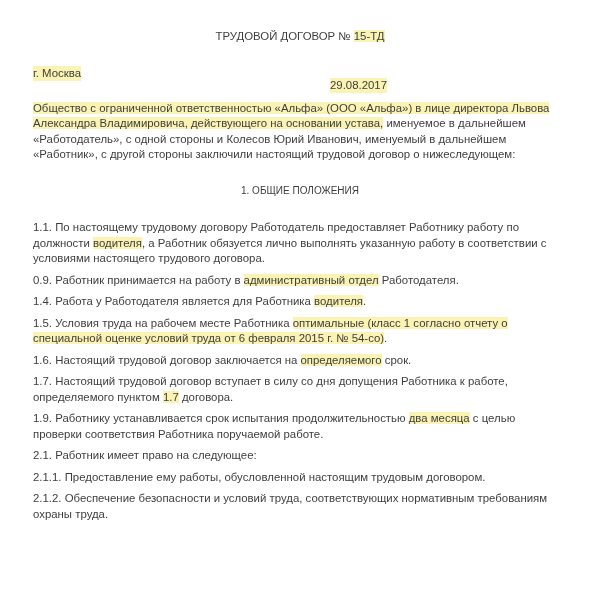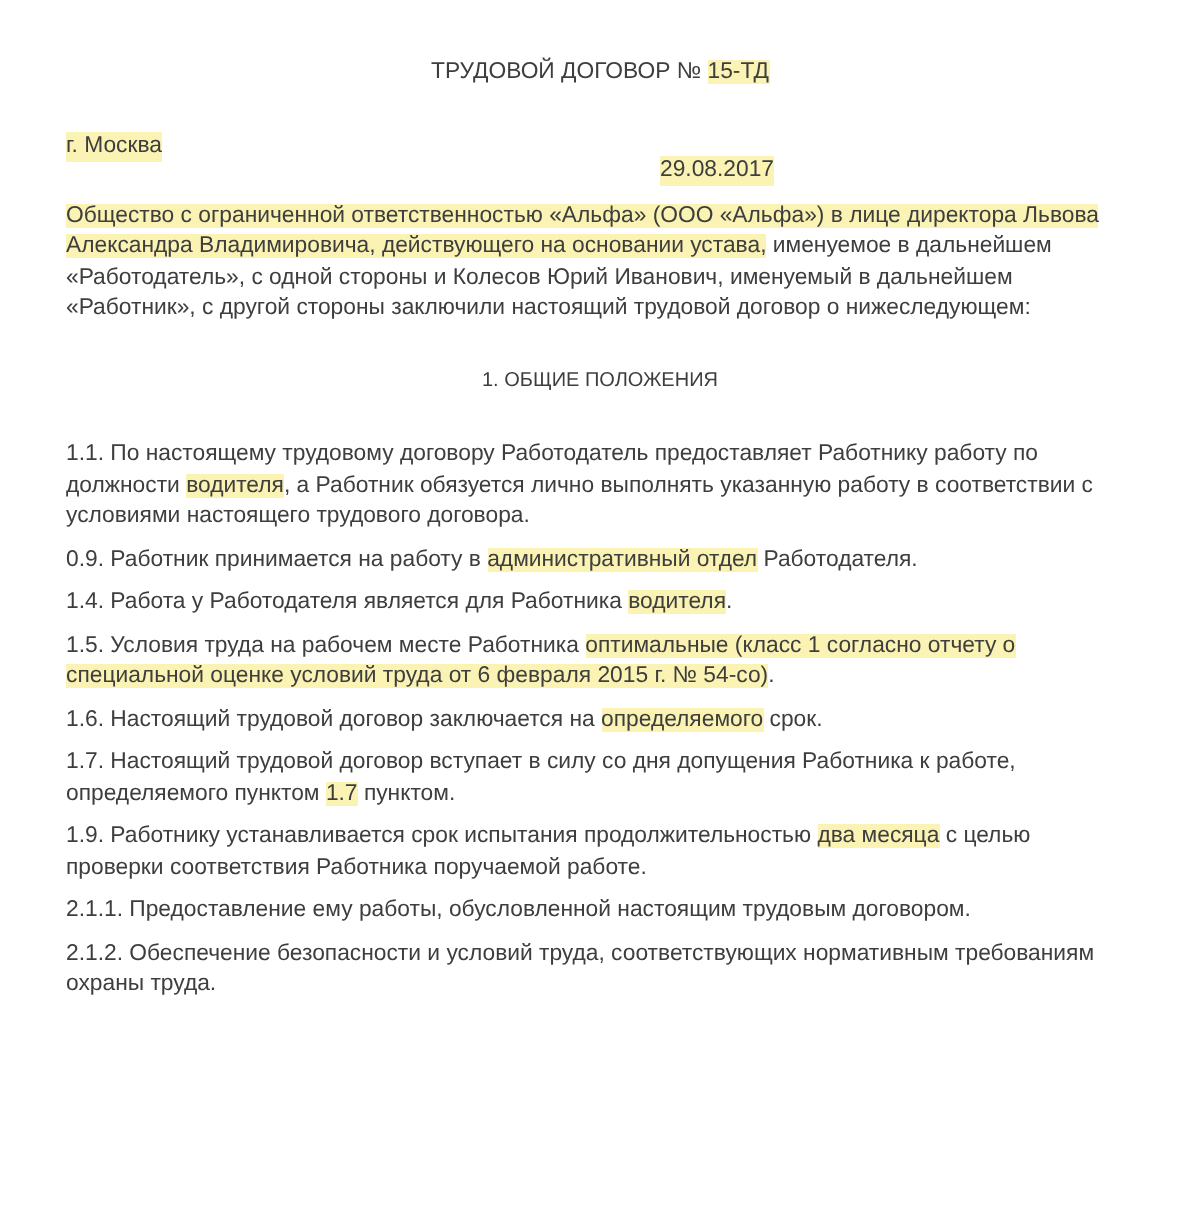--- a/index.html
+++ b/index.html
@@ -60,18 +60,19 @@
 
   <p class="para preamble" id="preamble"><span class="hl">Общество с ограниченной ответственностью «Альфа» (ООО «Альфа») в лице директора Львова Александра Владимировича, действующего на основании устава,</span><span> именуемое в дальнейшем «Работодатель», с одной стороны и Колесов Юрий Иванович, именуемый в дальнейшем «Работник», с другой стороны заключили настоящий трудовой договор о нижеследующем:</span></p>
 
   <div id="sections">
       <h2 class="section-heading">1. ОБЩИЕ ПОЛОЖЕНИЯ</h2>
       <p class="para"><span>1.1. По настоящему трудовому договору Работодатель предоставляет Работнику работу по должности </span><span class="hl">водителя</span><span>, а Работник обязуется лично выполнять указанную работу в соответствии с условиями настоящего трудового договора.</span></p>
       <p class="para"><span>0.9. Работник принимается на работу в </span><span class="hl">административный отдел</span><span> Работодателя.</span></p>
       <p class="para"><span>1.4. Работа у Работодателя является для Работника </span><span class="hl">водителя</span><span>.</span></p>
       <p class="para"><span>1.5. Условия труда на рабочем месте Работника </span><span class="hl">оптимальные (класс 1 согласно отчету о специальной оценке условий труда от 6 февраля 2015 г. № 54-со)</span><span>.</span></p>
       <p class="para"><span>1.6. Настоящий трудовой договор заключается на </span><span class="hl">определяемого</span><span> срок.</span></p>
-      <p class="para"><span>1.7. Настоящий трудовой договор вступает в силу со дня допущения Работника к работе, определяемого пунктом </span><span class="hl">1.7</span><span> пунктом.</span></p>
+      <p class="para"><span>1.7. Настоящий трудовой договор вступает в силу со дня допущения Работника к работе, определяемого пунктом </span><span class="hl">1.7</span><span> договора.</span></p>
       <p class="para"><span>1.9. Работнику устанавливается срок испытания продолжительностью </span><span class="hl">два месяца</span><span> с целью проверки соответствия Работника поручаемой работе.</span></p>
+      <p class="para"><span>2.1. Работник имеет право на следующее:</span></p>
       <p class="para"><span>2.1.1. Предоставление ему работы, обусловленной настоящим трудовым договором.</span></p>
       <p class="para"><span>2.1.2. Обеспечение безопасности и условий труда, соответствующих нормативным требованиям охраны труда.</span></p>
     </div>
 </div>
 
 </body></html>

